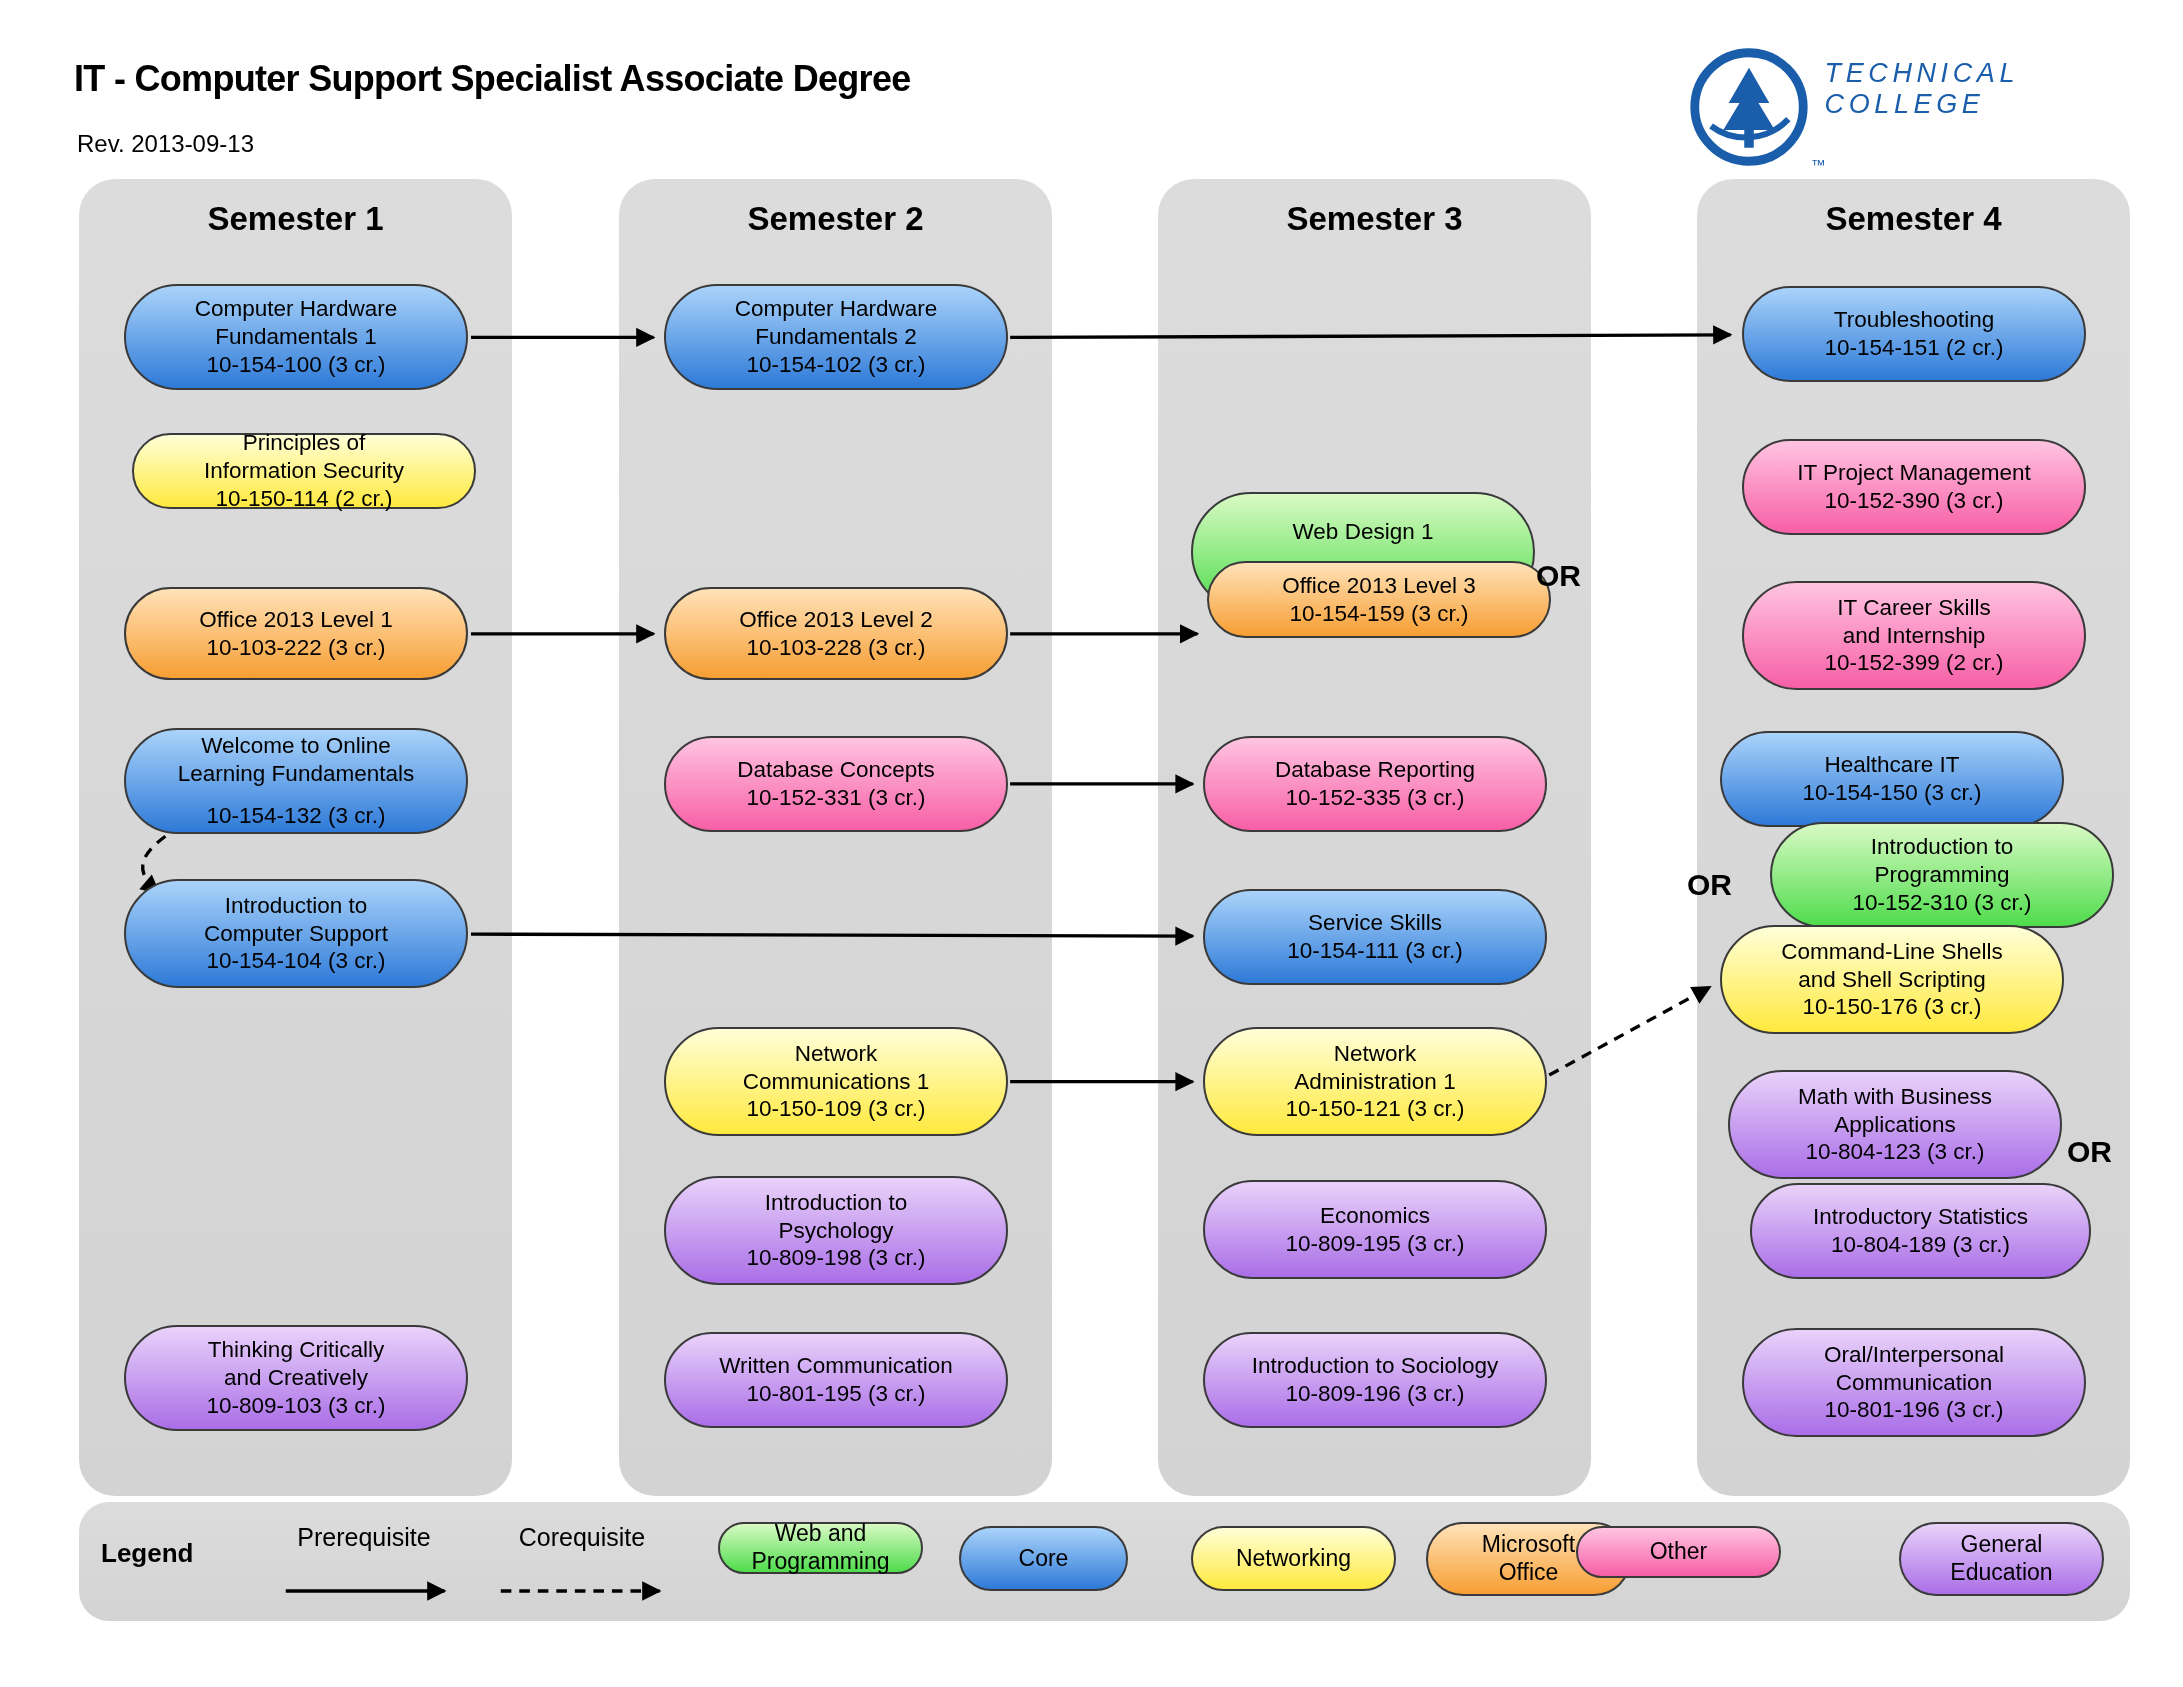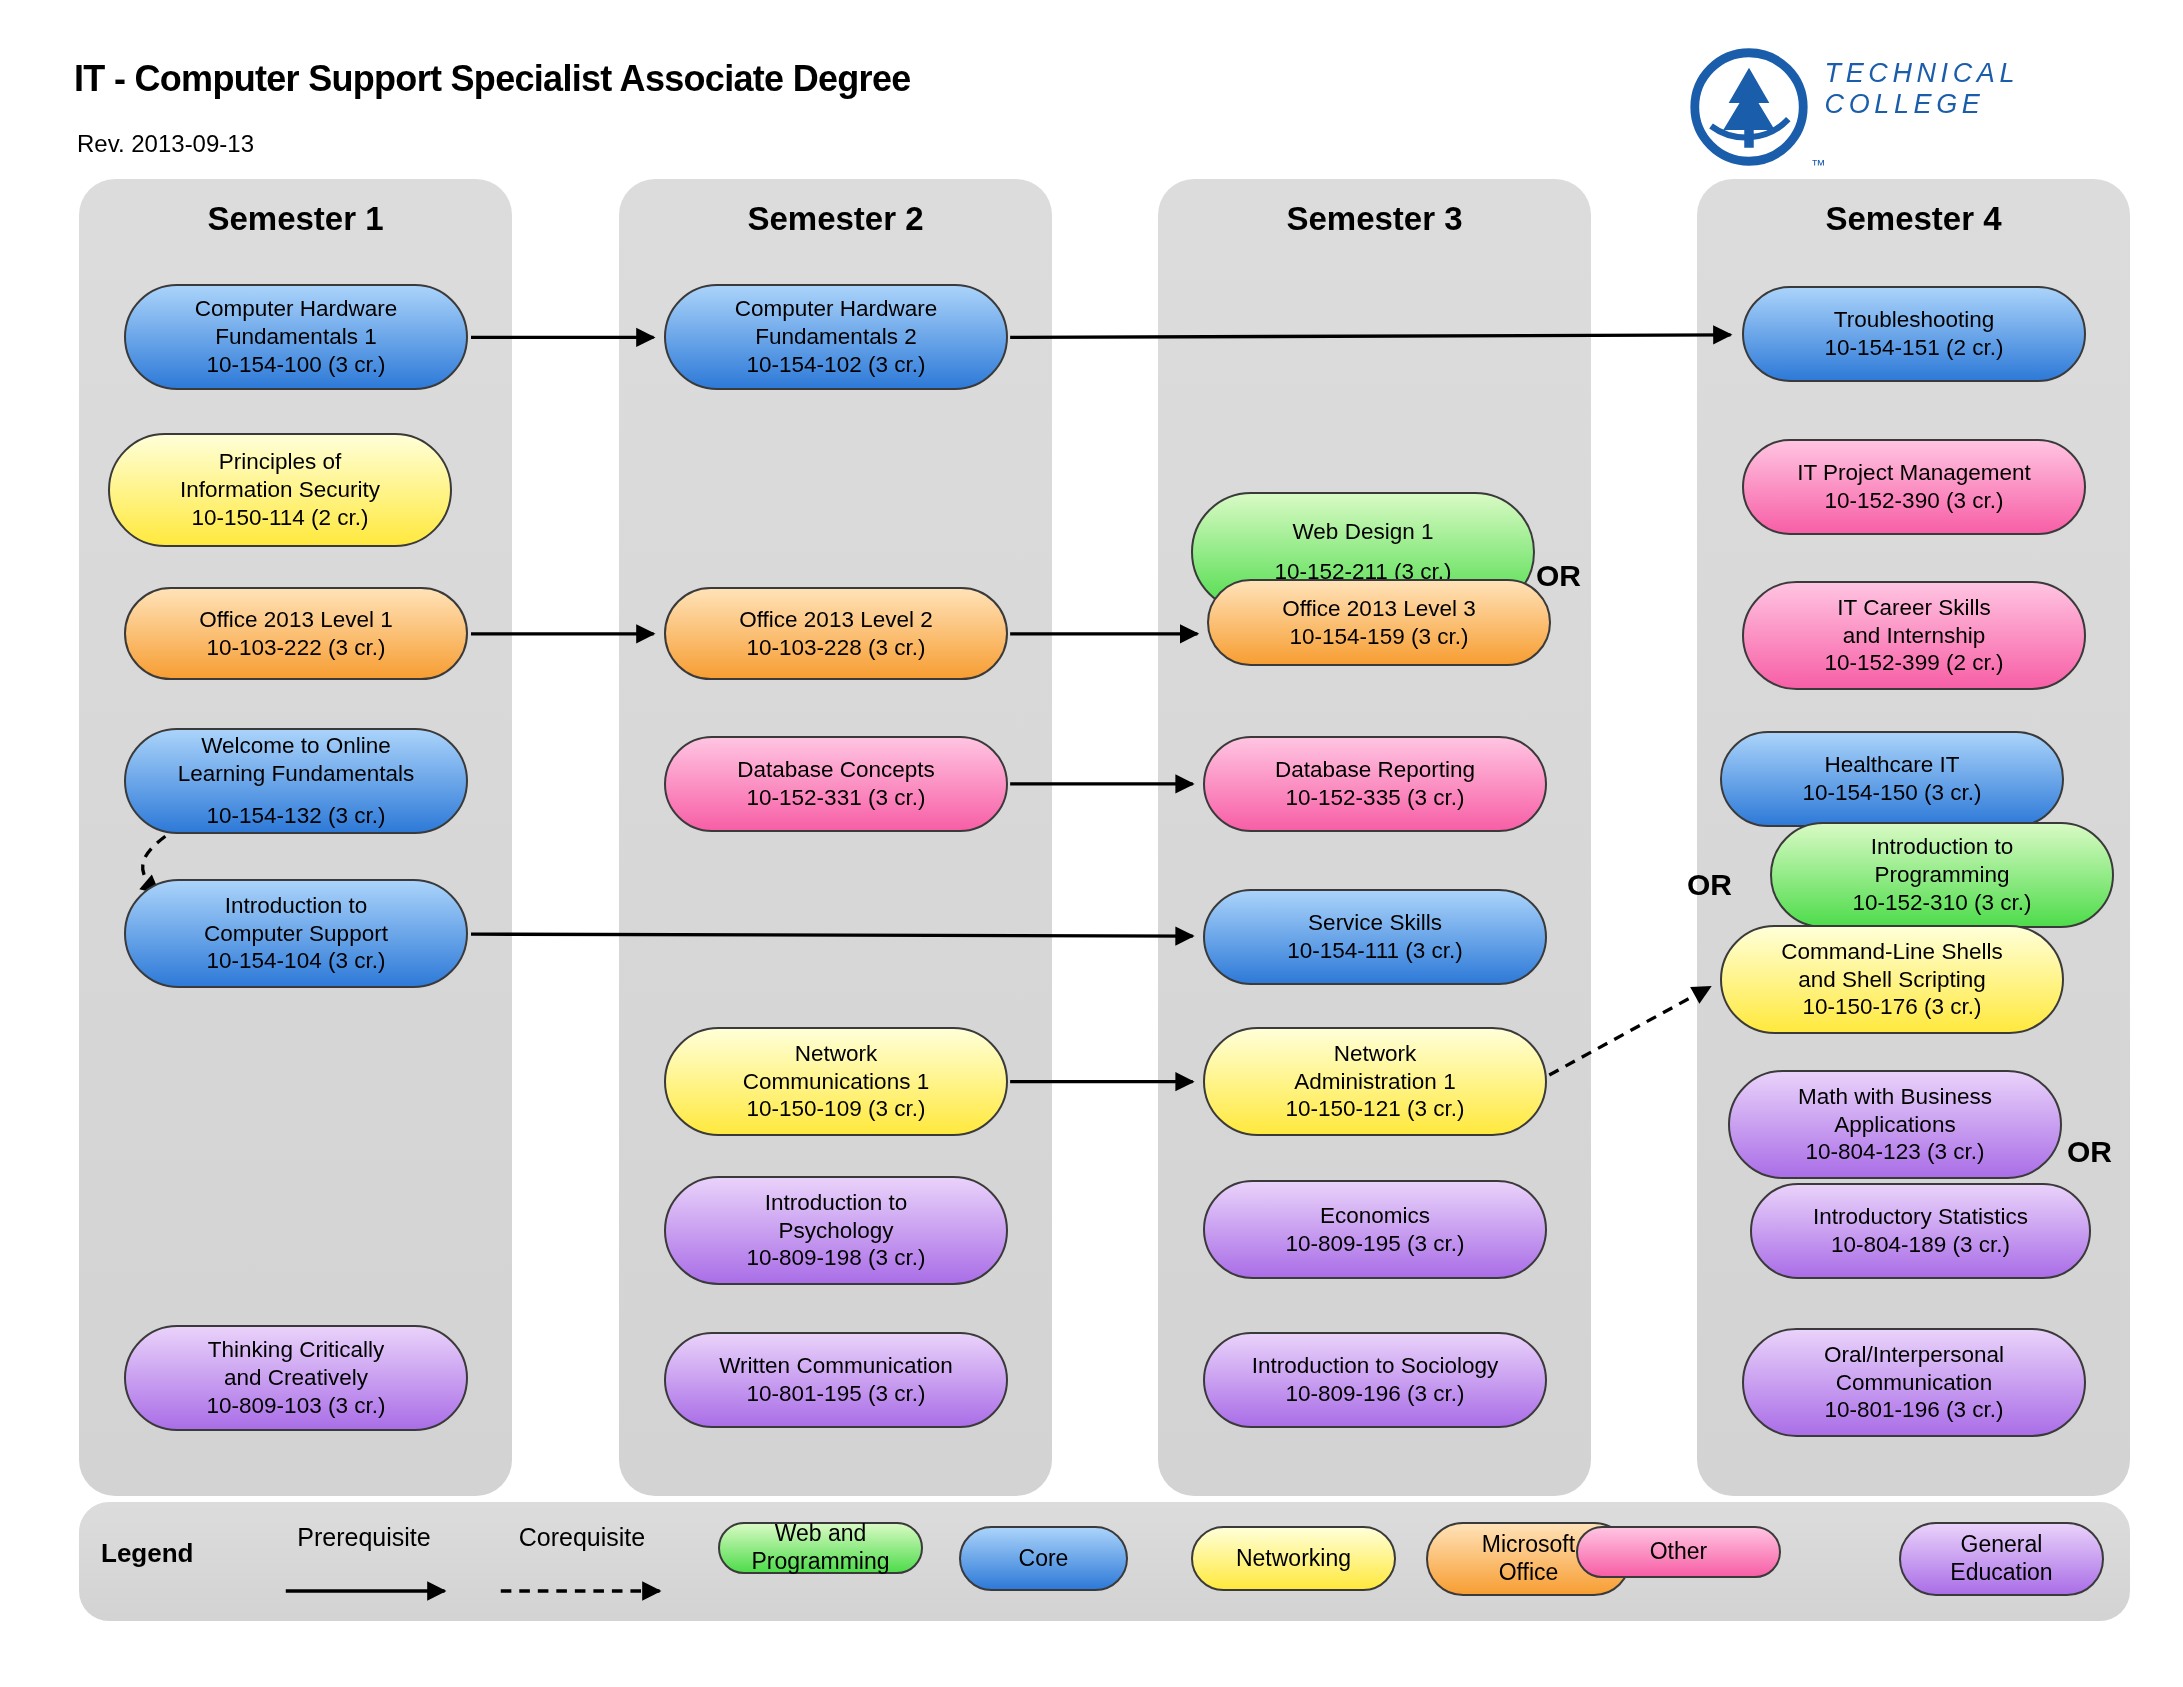--- a/index.html
+++ b/index.html
@@ -95,21 +95,21 @@
     <line x1="2342" y1="1625" x2="2585" y2="1492" stroke="#000" stroke-width="5" stroke-dasharray="16 12" marker-end="url(#ah)"></line>
     <line x1="432" y1="2405" x2="672" y2="2405" stroke="#000" stroke-width="5" marker-end="url(#ah)"></line>
     <line x1="757" y1="2405" x2="997" y2="2405" stroke="#000" stroke-width="5" stroke-dasharray="16 12" marker-end="url(#ah)"></line>
   </svg>
 
   <div class="pill cat-core" style="left:124px; top:284px; height:106px;">
     <div class="pill-name">Computer Hardware
 Fundamentals 1</div>
     <div class="pill-code">10-154-100 (3 cr.)</div>
   </div>
-  <div class="pill cat-networking" style="left:108px; top:433px; height:114px;">
+  <div class="pill cat-networking" style="left:132px; top:433px; height:76px;">
     <div class="pill-name">Principles of
 Information Security</div>
     <div class="pill-code">10-150-114 (2 cr.)</div>
   </div>
   <div class="pill cat-msoffice" style="left:124px; top:587px; height:93px;">
     <div class="pill-name">Office 2013 Level 1</div>
     <div class="pill-code">10-103-222 (3 cr.)</div>
   </div>
   <div class="pill cat-core" style="left:124px; top:728px; height:106px;gap:15px;">
     <div class="pill-name">Welcome to Online
@@ -152,21 +152,21 @@
   </div>
   <div class="pill cat-gened" style="left:664px; top:1332px; height:96px;">
     <div class="pill-name">Written Communication</div>
     <div class="pill-code">10-801-195 (3 cr.)</div>
   </div>
 
   <div class="pill cat-webprog" style="left:1191px; top:492px; height:120px;gap:12px;">
     <div class="pill-name">Web Design 1</div>
     <div class="pill-code">10-152-211 (3 cr.)</div>
   </div>
-  <div class="pill cat-msoffice" style="left:1207px; top:579px; height:87px;">
+  <div class="pill cat-msoffice" style="left:1207px; top:561px; height:77px;">
     <div class="pill-name">Office 2013 Level 3</div>
     <div class="pill-code">10-154-159 (3 cr.)</div>
   </div>
   <div class="pill cat-other" style="left:1203px; top:736px; height:96px;">
     <div class="pill-name">Database Reporting</div>
     <div class="pill-code">10-152-335 (3 cr.)</div>
   </div>
   <div class="pill cat-core" style="left:1203px; top:889px; height:96px;">
     <div class="pill-name">Service Skills</div>
     <div class="pill-code">10-154-111 (3 cr.)</div>

